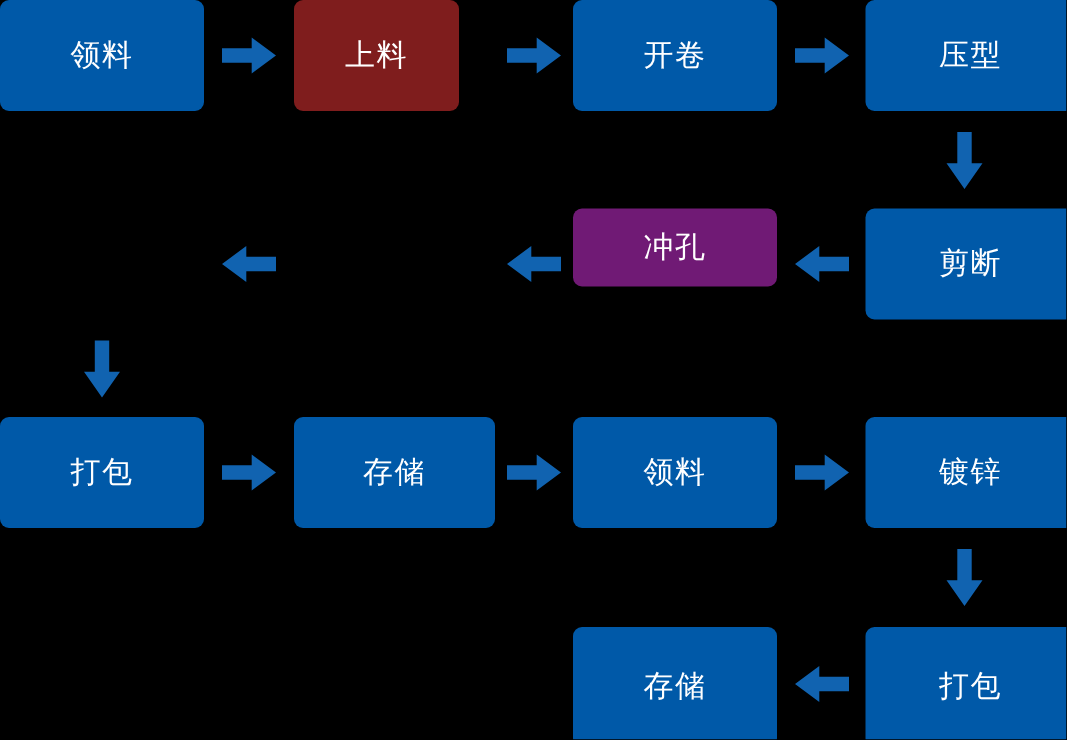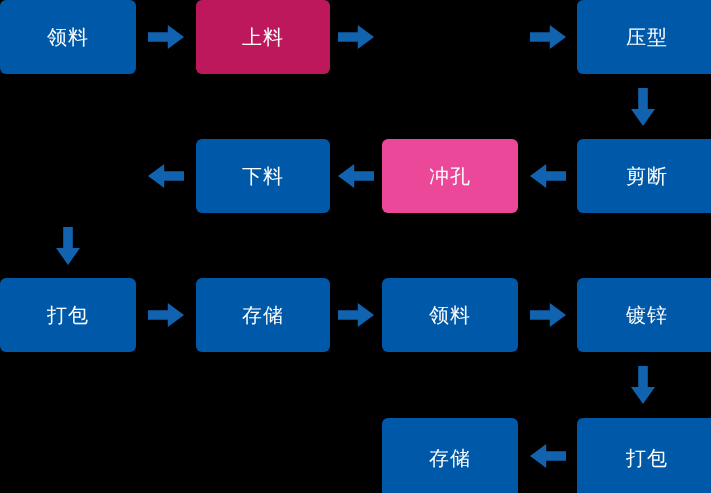--- a/index.html
+++ b/index.html
@@ -44,30 +44,30 @@
     overflow: visible;
   }
 </style>
 </head>
 <body>
 
 <div id="canvas" style="background: rgb(0, 0, 0);">
     <div class="node" style="left: 0px; top: 0px; width: 136px; height: 74px; background: rgb(0, 89, 168); color: rgb(255, 255, 255);">
       <span class="node-label">领料</span>
     </div>
-    <div class="node" style="left: 196px; top: 0px; width: 134px; height: 74px; background: #be185d; color: rgb(255, 255, 255);">
+    <div class="node" style="left: 196px; top: 0px; width: 110px; height: 74px; background: #7f1d1d; color: rgb(255, 255, 255);">
       <span class="node-label">上料</span>
+    </div>
+    <div class="node" style="left: 382px; top: 0px; width: 136px; height: 74px; background: rgb(0, 89, 168); color: rgb(255, 255, 255);">
+      <span class="node-label">开卷</span>
     </div>
     <div class="node" style="left: 577px; top: 0px; width: 140px; height: 74px; background: rgb(0, 89, 168); color: rgb(255, 255, 255);">
       <span class="node-label">压型</span>
     </div>
-    <div class="node" style="left: 196px; top: 139px; width: 134px; height: 74px; background: rgb(0, 89, 168); color: rgb(255, 255, 255);">
-      <span class="node-label">下料</span>
-    </div>
-    <div class="node" style="left: 382px; top: 139px; width: 136px; height: 74px; background: #ec4899; color: rgb(255, 255, 255);">
+    <div class="node" style="left: 382px; top: 139px; width: 136px; height: 52px; background: #701a75; color: rgb(255, 255, 255);">
       <span class="node-label">冲孔</span>
     </div>
     <div class="node" style="left: 577px; top: 139px; width: 140px; height: 74px; background: rgb(0, 89, 168); color: rgb(255, 255, 255);">
       <span class="node-label">剪断</span>
     </div>
     <div class="node" style="left: 0px; top: 278px; width: 136px; height: 74px; background: rgb(0, 89, 168); color: rgb(255, 255, 255);">
       <span class="node-label">打包</span>
     </div>
     <div class="node" style="left: 196px; top: 278px; width: 134px; height: 74px; background: rgb(0, 89, 168); color: rgb(255, 255, 255);">
       <span class="node-label">存储</span>

